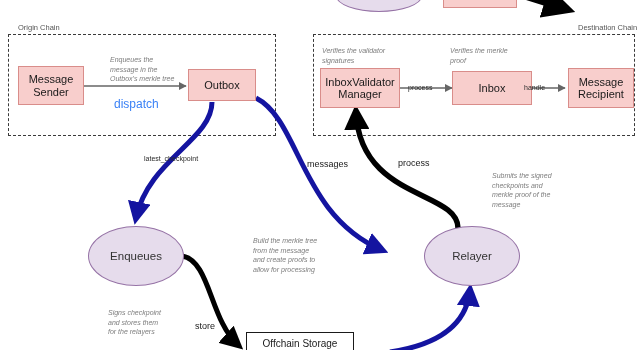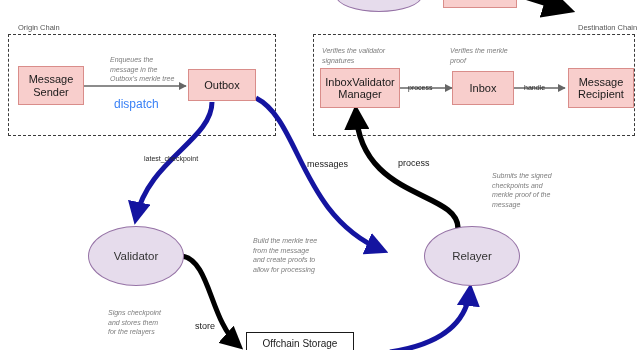--- a/index.html
+++ b/index.html
@@ -146,31 +146,31 @@
 
   <div class="node box" style="left:188px; top:69px; width:68px; height:32px;">
     <span style="white-space:pre-line;">Outbox</span>
   </div>
 
   <div class="node box" style="left:320px; top:68px; width:80px; height:40px;">
     <span style="white-space:pre-line;">InboxValidator
 Manager</span>
   </div>
 
-  <div class="node box" style="left:452px; top:71px; width:62px; height:34px;">
+  <div class="node box" style="left:452px; top:71px; width:80px; height:34px;">
     <span style="white-space:pre-line;">Inbox</span>
   </div>
 
   <div class="node box" style="left:568px; top:68px; width:66px; height:40px;">
     <span style="white-space:pre-line;">Message
 Recipient</span>
   </div>
 
   <div class="node ellipse" style="left:88px; top:226px; width:96px; height:60px;">
-    <span>Validator</span>
+    <span>Enqueues</span>
   </div>
 
   <div class="node ellipse" style="left:424px; top:226px; width:96px; height:60px;">
     <span>Relayer</span>
   </div>
 
   <div class="node plainbox" style="left:246px; top:332px; width:108px; height:30px; align-items:flex-start; padding-top:5px;">
     <span>Offchain Storage</span>
   </div>
 

